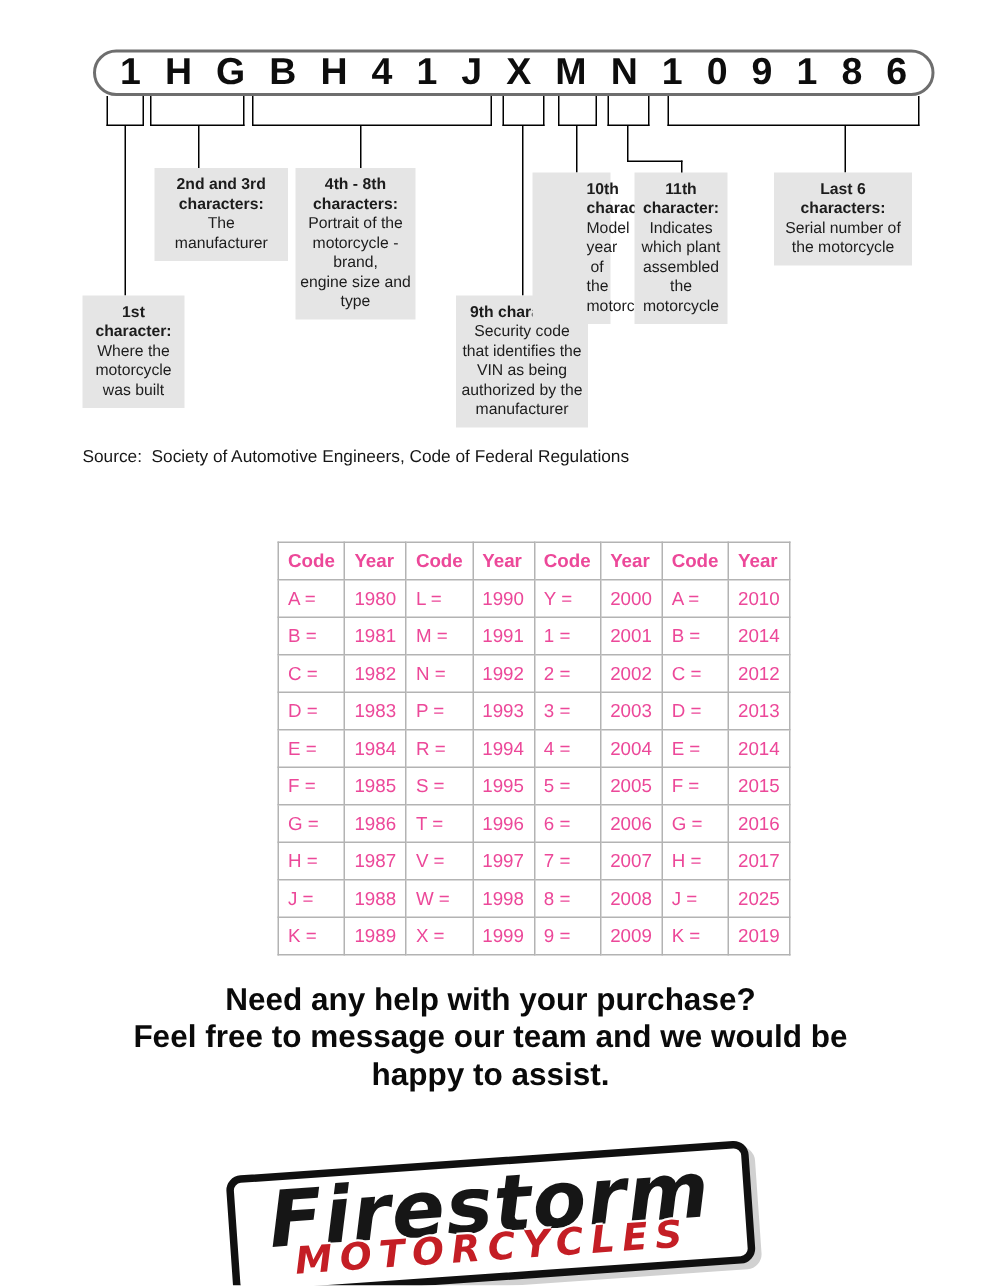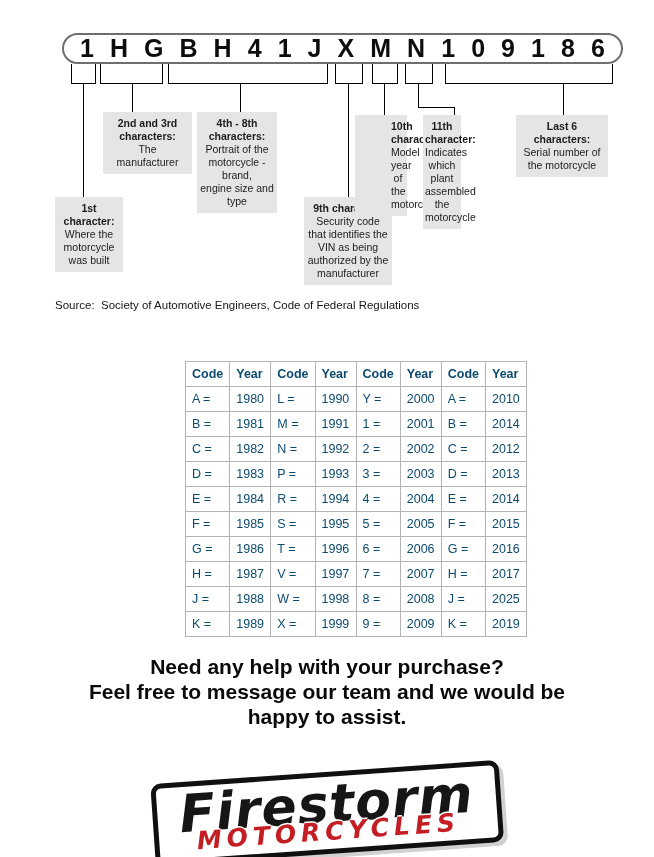--- a/index.html
+++ b/index.html
@@ -34,21 +34,21 @@
     font-size:10.5px;line-height:13px;text-align:center;
     padding:5px 2px;box-sizing:border-box;color:#1c1c1c;
   }
   .label-box .t{font-weight:bold;white-space:pre-line;}
   .label-box .b{white-space:pre-line;}
   
   .source{position:absolute;left:55px;top:299px;font-size:11.5px;color:#161616;white-space:pre;}
   
   .year-table{
     position:absolute;left:185px;top:361px;border-collapse:collapse;
-    font-size:12.5px;color:#0c4a6e;
+    font-size:12.5px;color:#ec4899;
   }
   .year-table th,.year-table td{
     border:1px solid var(--grid);padding:4px 6px;text-align:left;
     white-space:nowrap;height:16px;
   }
   .year-table th{font-weight:bold;}
   .year-table td:nth-child(odd){min-width:30px;}
   .year-table td:nth-child(even){min-width:28px;}
   
   .help{
@@ -147,21 +147,21 @@
 authorized by the
 manufacturer</div>
   </div>
   <div class="label-box" style="left:355px;top:115px;width:52px;padding-left:36px;">
     <div class="t">10th
 character:</div>
     <div class="b">Model year
 of the
 motorcycle</div>
   </div>
-  <div class="label-box" style="left:423px;top:115px;width:38px;">
+  <div class="label-box" style="left:423px;top:115px;width:62px;">
     <div class="t">11th
 character:</div>
     <div class="b">Indicates
 which plant
 assembled
 the
 motorcycle</div>
   </div>
   <div class="label-box" style="left:516px;top:115px;width:92px;">
     <div class="t">Last 6

